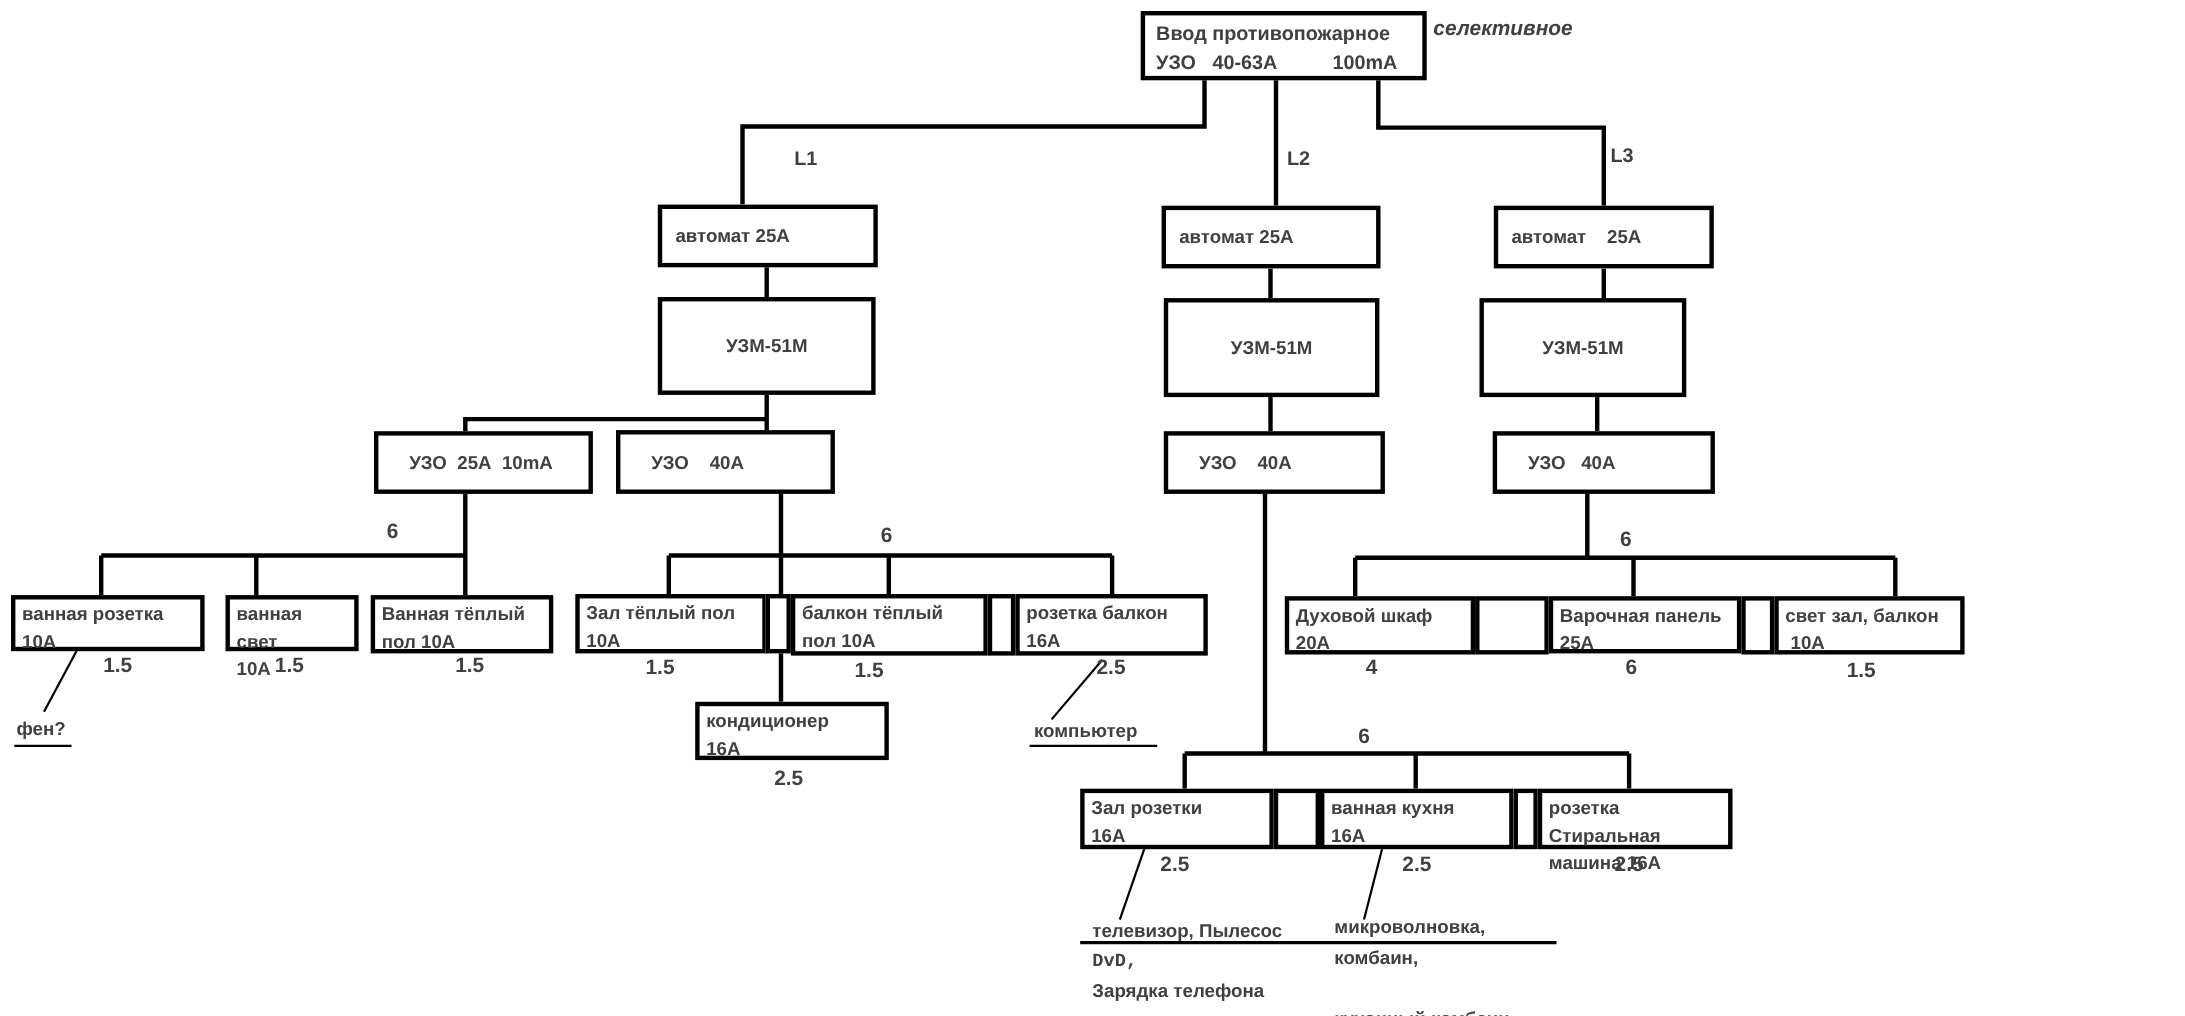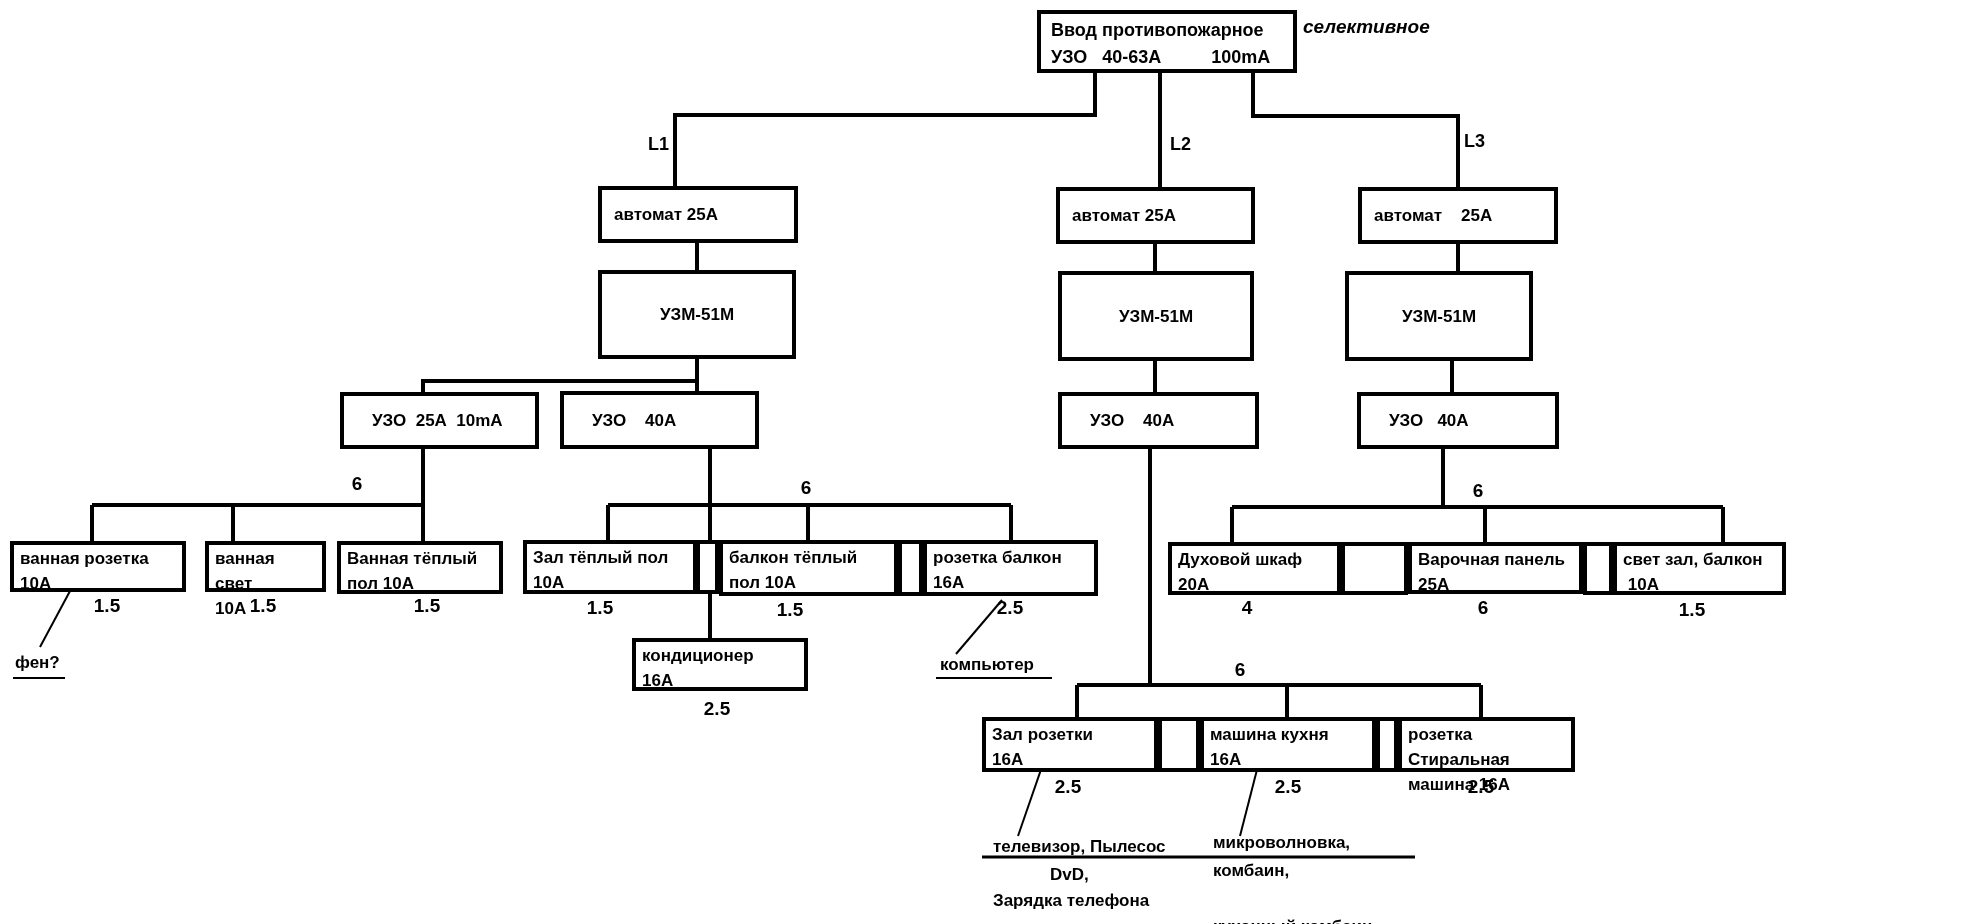--- a/index.html
+++ b/index.html
@@ -2,21 +2,21 @@
 <html><head>
 <meta charset="utf-8">
 <style>
   html,body{margin:0;padding:0;background:#ffffff;}
   #stage{
     position:relative;
     width:1986px;height:924px;
     background:#ffffff;
     font-family:"Liberation Sans", sans-serif;
     font-weight:bold;
-    color:#000000;
+    color:#404040;
     overflow:hidden;
   }
   #wires{position:absolute;left:0;top:0;z-index:1;}
   .box{
     position:absolute;
     border:4px solid #000;
     background:#fff;
     box-sizing:border-box;
     z-index:2;
     font-size:17px;
@@ -67,21 +67,21 @@
 
     <path d="M13 678 L65 678" stroke="#000" stroke-width="2" fill="none"></path>
     <path d="M936 678 L1052 678" stroke="#000" stroke-width="2" fill="none"></path>
     <path d="M982 857 L1415 857" stroke="#000" stroke-width="3" fill="none"></path>
   </svg>
 
   <div class="box rootbox" style="left:1037px;top:10px;width:260px;height:63px;">Ввод противопожарное
 УЗО   40-63А          100mA</div>
   <div class="floating sidenote" style="left:1303px;top:14px;">селективное</div>
 
-  <div class="floating phase" style="left:648px;top:132px;">L1</div>
+  <div class="floating phase" style="left:722px;top:132px;">L1</div>
   <div class="floating phase" style="left:1170px;top:132px;">L2</div>
   <div class="floating phase" style="left:1464px;top:129px;">L3</div>
 
   <div class="box automat vcenter" style="left:598px;top:186px;width:200px;height:57px;">автомат 25А</div>
   <div class="box automat vcenter" style="left:1056px;top:187px;width:199px;height:57px;">автомат 25А</div>
   <div class="box automat vcenter" style="left:1358px;top:187px;width:200px;height:57px;">автомат    25А</div>
 
   <div class="box hcenter" style="left:598px;top:270px;width:198px;height:89px;">УЗМ-51М</div>
   <div class="box hcenter" style="left:1058px;top:271px;width:196px;height:90px;">УЗМ-51М</div>
   <div class="box hcenter" style="left:1345px;top:271px;width:188px;height:90px;">УЗМ-51М</div>
@@ -120,31 +120,31 @@
   <div class="wirelabel" style="left:980px;top:596px;">2.5</div>
 
   <div class="box" style="left:632px;top:638px;width:176px;height:53px;">кондиционер
 16А</div>
   <div class="wirelabel" style="left:687px;top:697px;">2.5</div>
   <div class="floating" style="left:940px;top:652px;">компьютер</div>
 
   <div class="box" style="left:982px;top:717px;width:176px;height:55px;">Зал розетки
 16А</div>
   <div class="box spacer" style="left:1158px;top:717px;width:42px;height:55px;"></div>
-  <div class="box" style="left:1200px;top:717px;width:176px;height:55px;">машина кухня
+  <div class="box" style="left:1200px;top:717px;width:176px;height:55px;">ванная кухня
 16А</div>
   <div class="box spacer" style="left:1376px;top:717px;width:22px;height:55px;"></div>
   <div class="box" style="left:1398px;top:717px;width:177px;height:55px;">розетка Стиральная
 машина 16А</div>
   <div class="wirelabel" style="left:1038px;top:775px;">2.5</div>
   <div class="wirelabel" style="left:1258px;top:775px;">2.5</div>
   <div class="wirelabel" style="left:1451px;top:775px;">2.5</div>
 
   <div class="floating" style="left:993px;top:834px;">телевизор, Пылесос</div>
-  <div class="floating" style="left:1050px;top:862px;">DvD,</div>
+  <div class="floating" style="left:993px;top:862px;font-family:Liberation Mono, monospace;">DvD,</div>
   <div class="floating" style="left:993px;top:888px;">Зарядка телефона</div>
   <div class="floating" style="left:1213px;top:830px;">микроволновка,</div>
   <div class="floating" style="left:1213px;top:858px;">комбаин,</div>
   <div class="floating" style="left:1213px;top:914px;">кухонный комбаин</div>
 
   <div class="box" style="left:1168px;top:542px;width:173px;height:53px;">Духовой шкаф
 20А</div>
   <div class="box spacer" style="left:1341px;top:542px;width:67px;height:53px;"></div>
   <div class="box" style="left:1408px;top:542px;width:175px;height:52px;">Варочная панель
 25А</div>

